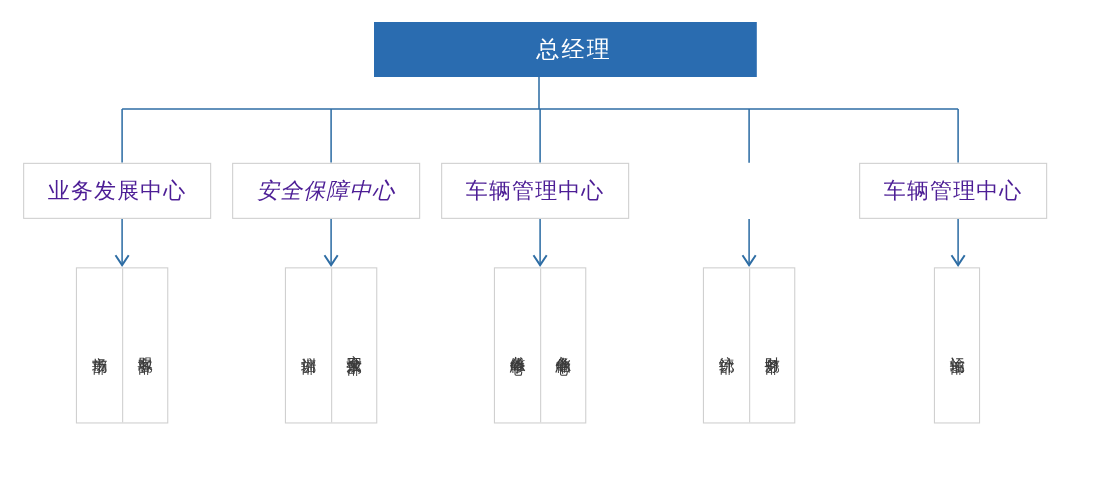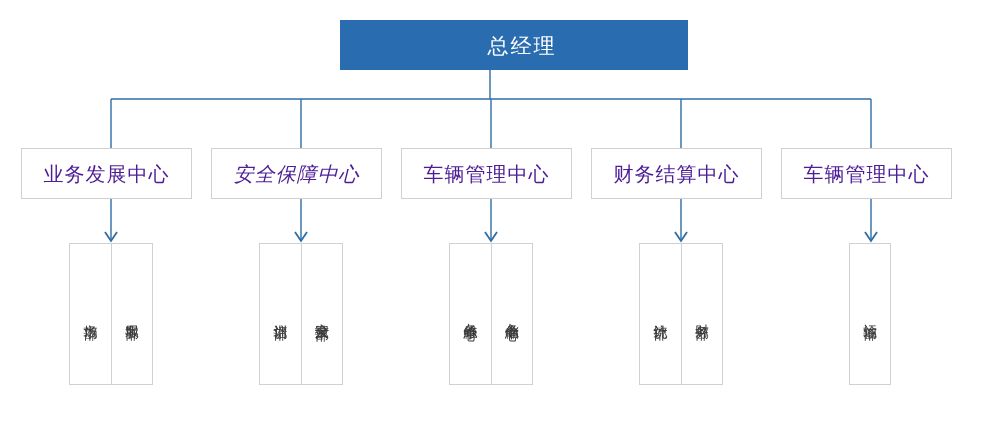--- a/index.html
+++ b/index.html
@@ -142,23 +142,20 @@
 
   <div class="center-node" style="left:21px;">
     <span class="node-label">业务发展中心</span>
   </div>
   <div class="center-node" style="left:211px;font-style:italic;">
     <span class="node-label">安全保障中心</span>
   </div>
   <div class="center-node" style="left:401px;">
     <span class="node-label">车辆管理中心</span>
   </div>
-  <div class="center-node" style="left:591px;">
-    <span class="node-label">财务结算中心</span>
-  </div>
   <div class="center-node" style="left:781px;">
     <span class="node-label">车辆管理中心</span>
   </div>
 
   <div class="dept-group" style="left:69px; width:84px;">
     <div class="dept-cell">
       <span class="node-label">市场部</span>
     </div>
     <div class="dept-cell">
       <span class="node-label">客服部</span>

